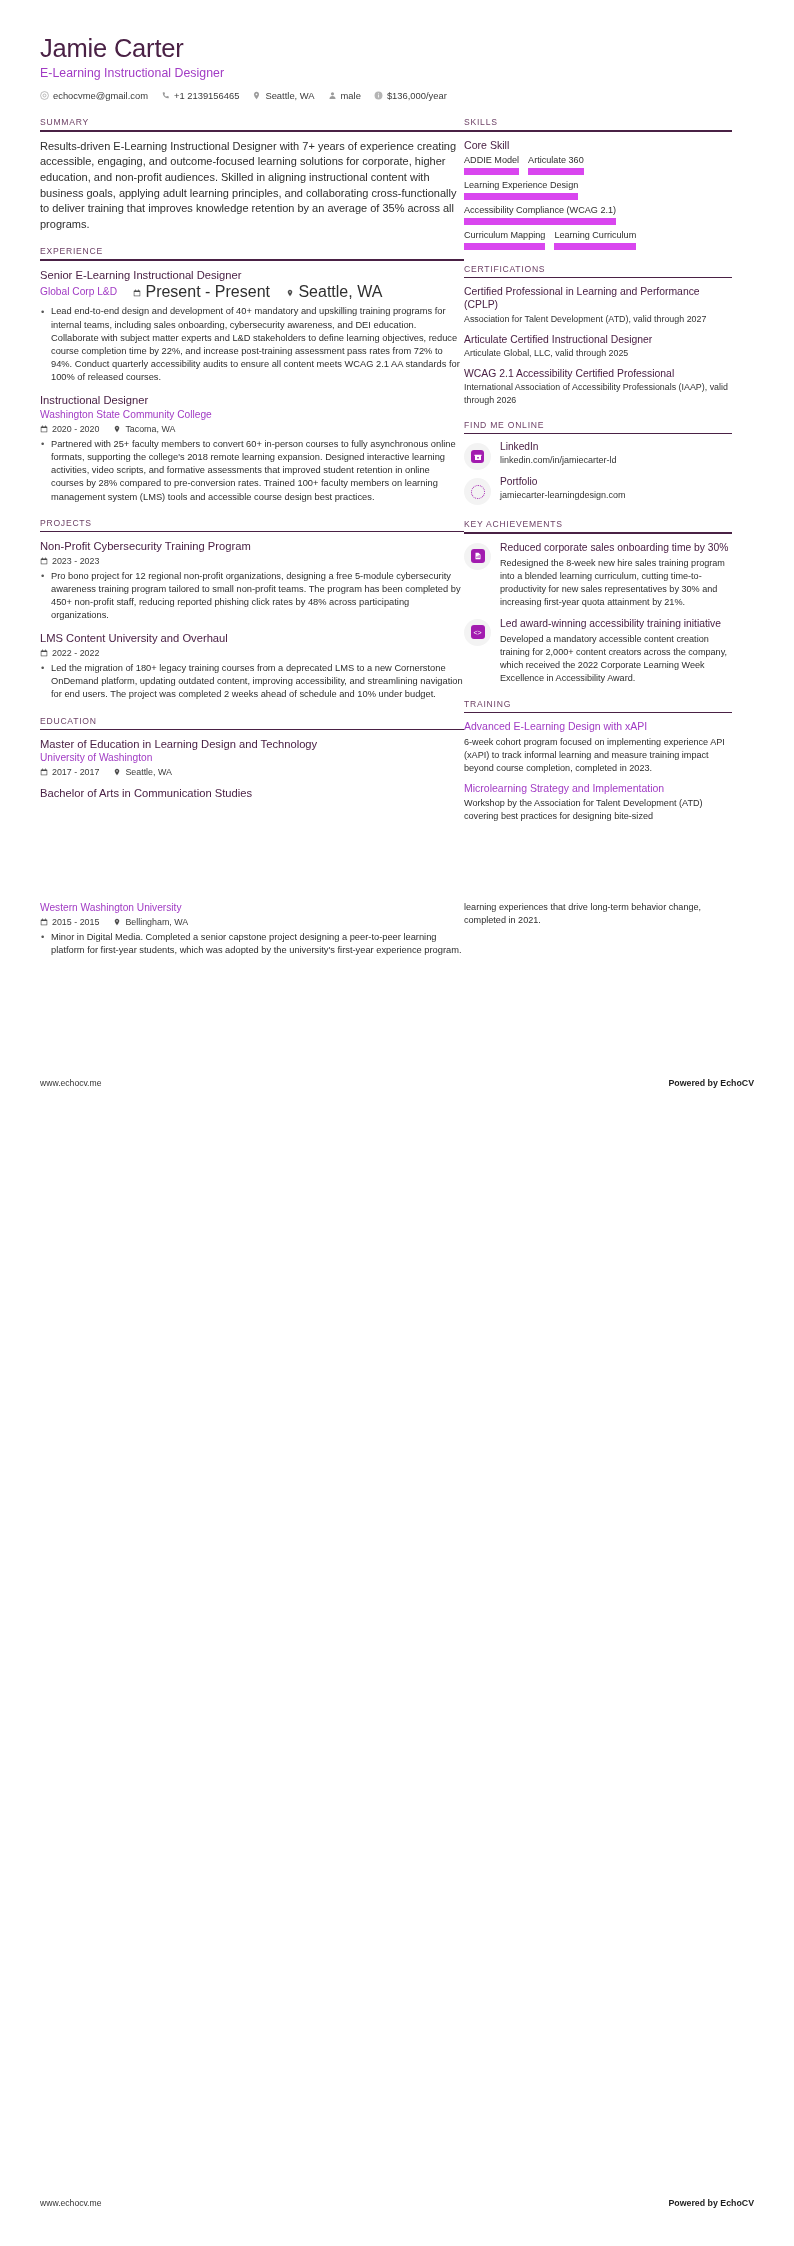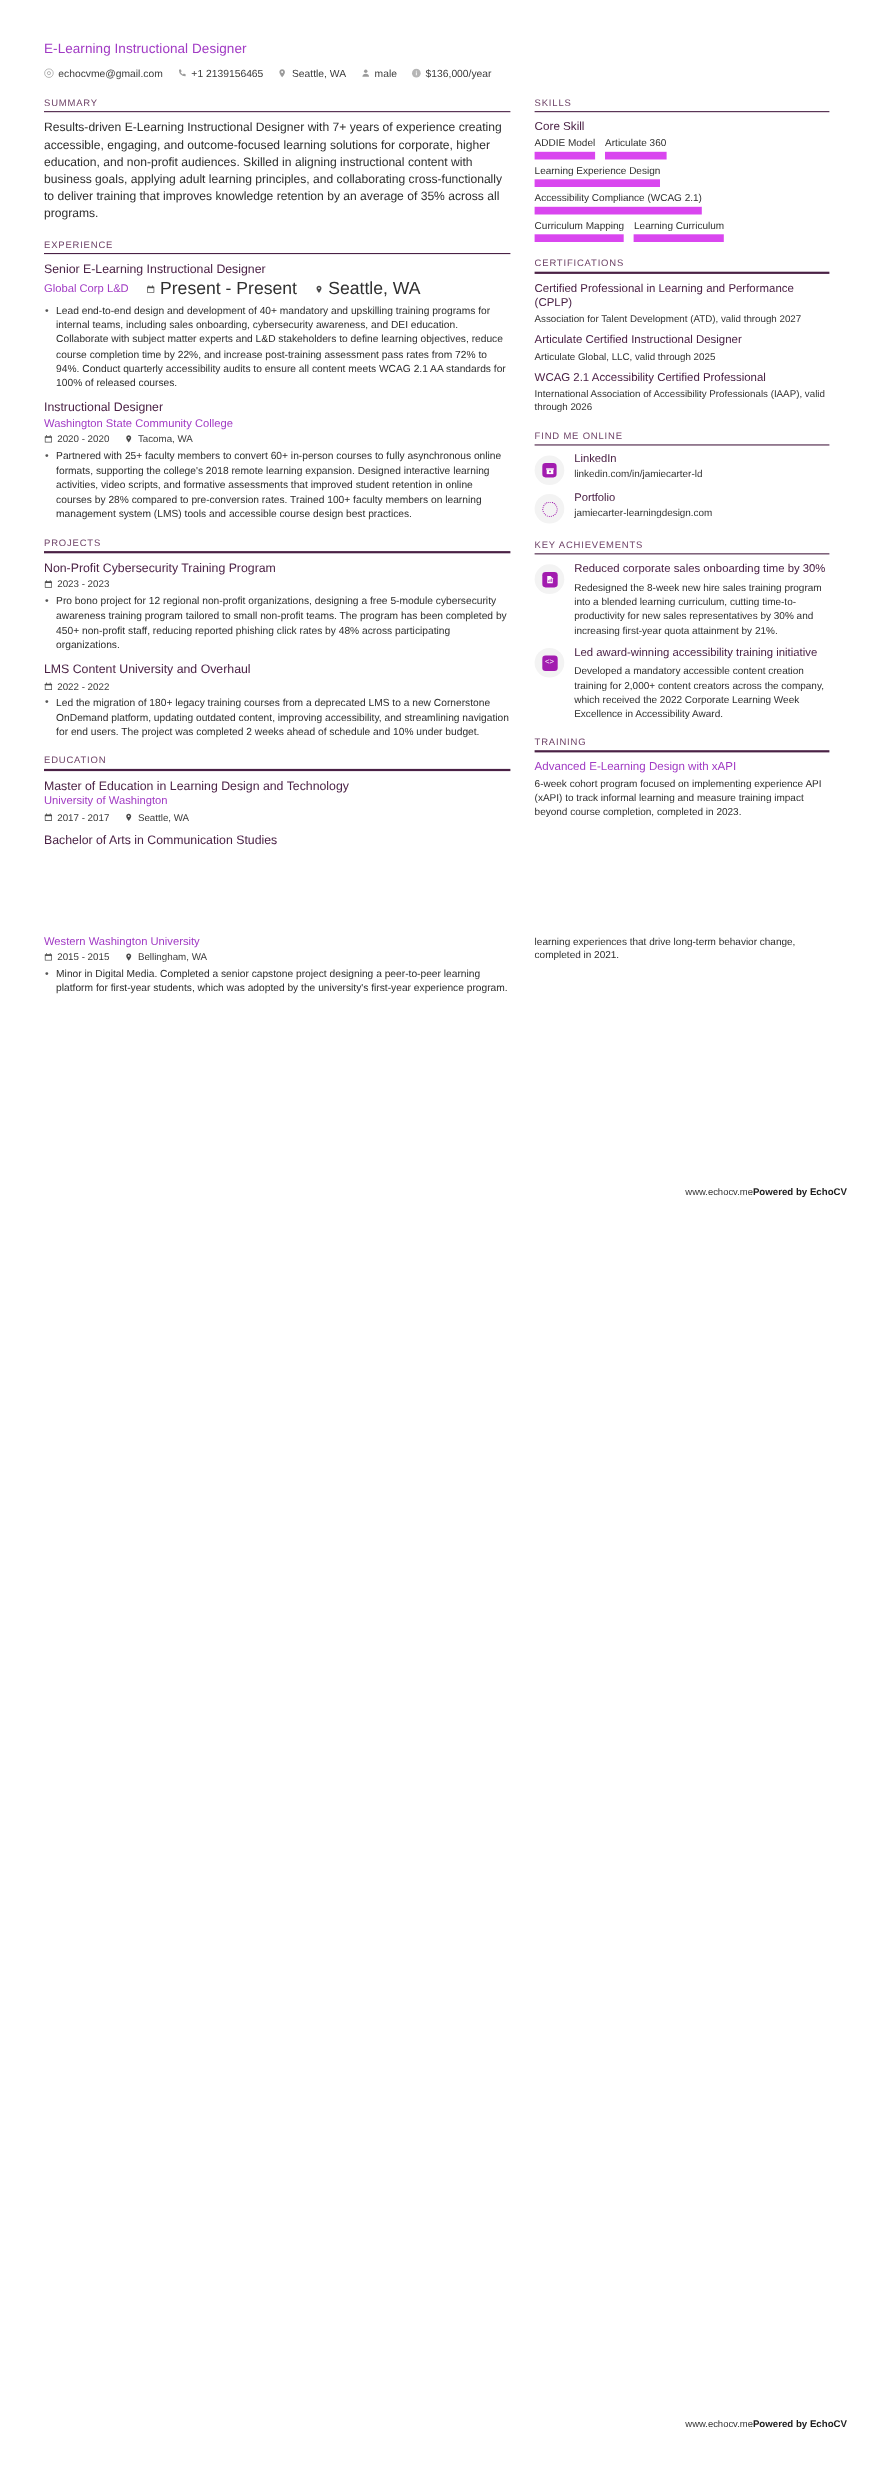--- a/index.html
+++ b/index.html
@@ -47,21 +47,20 @@
     font-size: 9.4px;
     color: #3a3a3a;
   }
   .hdr-contact .ci { display: inline-flex; align-items: center; gap: 4px; }
   .hdr-contact .gi { color: #9b9b9b; display: inline-flex; align-items: center; }
   .hdr-contact svg { display: block; }
 
   
   .cols {
     display: flex;
-    gap: 22px;
     margin-top: 16px;
     align-items: flex-start;
   }
   .col-left  { width: 424px; flex: 0 0 424px; }
   .col-right { width: 268px; flex: 0 0 268px; }
 
   
   .sec { margin-bottom: 14px; }
   .sec-head {
     font-size: 8.6px;
@@ -252,44 +251,44 @@
     font-size: 9.1px;
     color: #2e2e2e;
     line-height: 1.42;
     margin-top: 2px;
   }
 
   
   .pg-footer {
     position: absolute;
     left: 40px;
-    right: 24px;
-    display: flex;
-    justify-content: flex-end;
+    right: 40px;
+    display: flex;
+    justify-content: space-between;
     align-items: center;
     font-size: 8.6px;
     color: #333;
-    margin-left: 16px;
   }
   .pg-footer .brand { font-weight: bold; font-size: 8.8px; color: #1d1d1d; }
   #footer-1 { top: 1078px; }
   #footer-2 { top: 2198px; }
 
   
   .cont-left  { width: 424px; flex: 0 0 424px; }
   .cont-right { width: 268px; flex: 0 0 268px; }
 </style>
 </head>
 <body>
 
 <div class="page">
 
   <div class="sheet">
 
     <div>
+      <div class="hdr-name">Jamie Carter</div>
       <div class="hdr-title">E-Learning Instructional Designer</div>
       <div class="hdr-contact">
         <span class="ci">
           <span class="gi">
             <svg width="9" height="9" viewBox="0 0 16 16">
                 <circle cx="8" cy="8" r="7" fill="none" stroke="#9b9b9b" stroke-width="1.2"></circle>
                 <circle cx="8" cy="8" r="2.6" fill="none" stroke="#9b9b9b" stroke-width="1.2"></circle>
               </svg>
           </span>
           <span>echocvme@gmail.com</span>
@@ -595,20 +594,24 @@
           </div>
         </div>
 
         <div class="sec">
           <div class="sec-head">TRAINING</div>
           <div class="sec-rule"></div>
           <div class="trn">
             <div class="trn-name">Advanced E-Learning Design with xAPI</div>
             <div class="trn-desc">6-week cohort program focused on implementing experience API (xAPI) to track informal learning and measure training impact beyond course completion, completed in 2023.</div>
           </div>
+          <div class="trn">
+            <div class="trn-name">Microlearning Strategy and Implementation</div>
+            <div class="trn-desc">Workshop by the Association for Talent Development (ATD) covering best practices for designing bite-sized</div>
+          </div>
         </div>
 
       </div>
     </div>
   </div>
 
   <div class="pg-footer" id="footer-1">
     <span>www.echocv.me</span>
     <span class="brand">Powered by EchoCV</span>
   </div>

